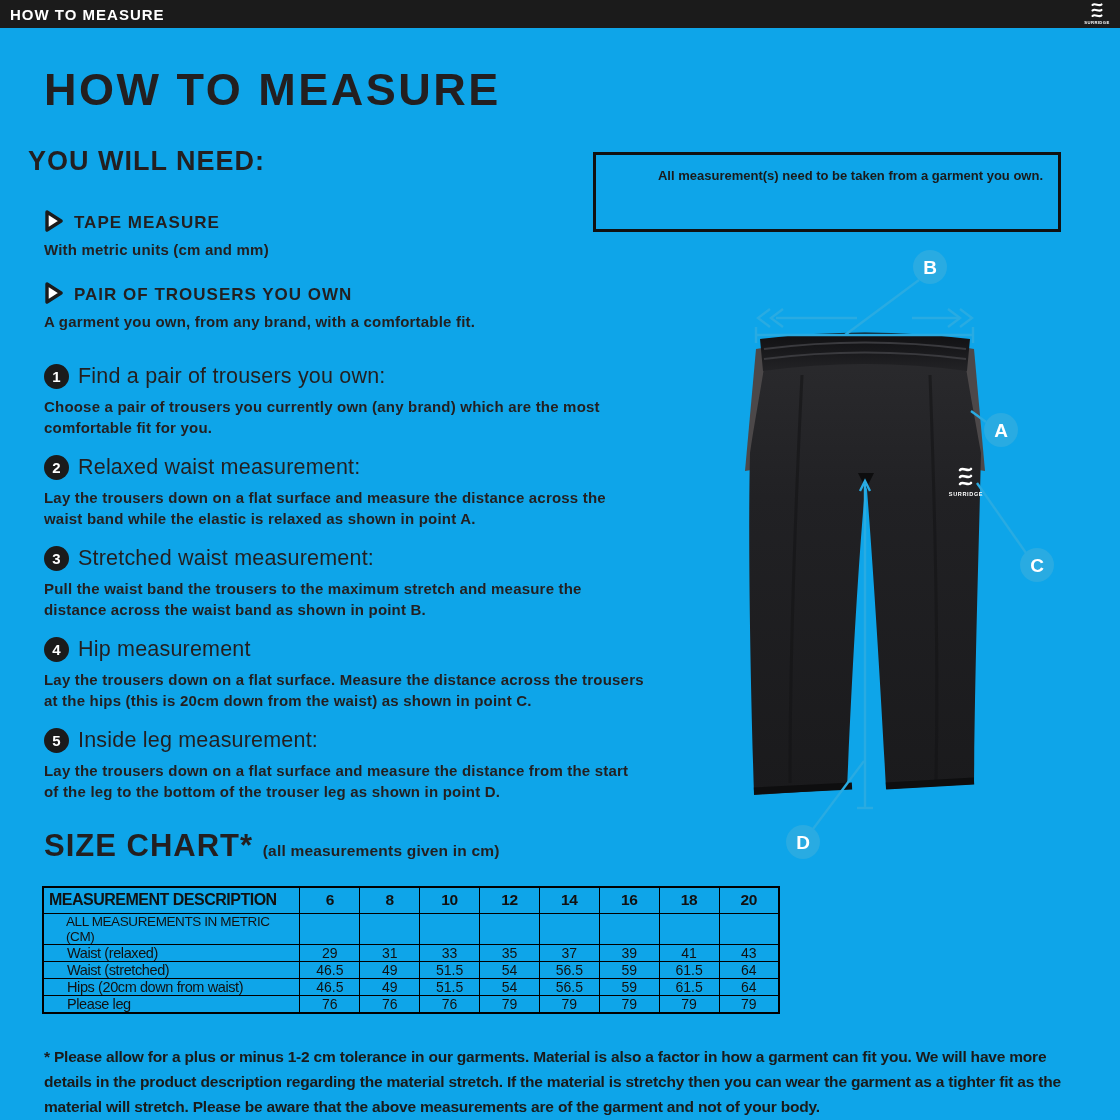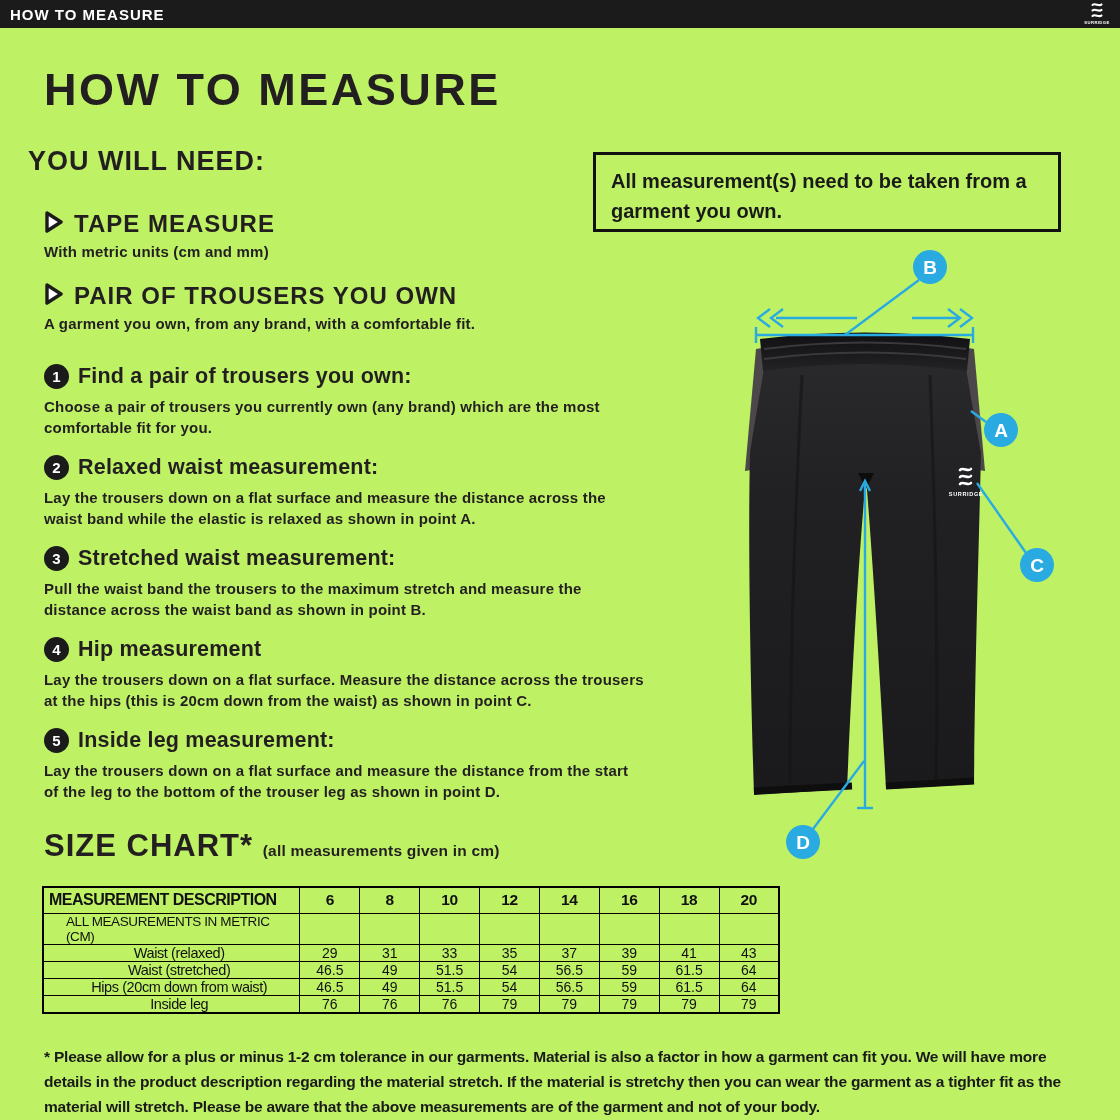--- a/index.html
+++ b/index.html
@@ -1,19 +1,19 @@
 <!DOCTYPE html>
 <html><head>
 <meta charset="utf-8">
 <style>
   * { margin:0; padding:0; box-sizing:border-box; }
   html,body { background:#fff; }
   .page {
     position:relative; width:1120px; height:1120px; overflow:hidden;
-    background:#bef264; color:#231f20;
+    background:#0ea5e9; color:#231f20;
     font-family:"Liberation Sans", sans-serif;
   }
   
   .topbar {
     position:absolute; left:0; top:0; width:1120px; height:28px;
     background:#1b1b1b; display:flex; align-items:center; cursor:pointer;
   }
   .topbar-title {
     color:#fff; font-size:15px; font-weight:bold; letter-spacing:1px;
     padding-left:10px;
@@ -26,39 +26,39 @@
   }
   .ywn-heading {
     position:absolute; left:28px; top:146px;
     font-size:27px; font-weight:bold; letter-spacing:1px;
   }
   
   .need-item { position:absolute; left:44px; width:560px; }
   .need-item-1 { top:210px; }
   .need-item-2 { top:282px; }
   .need-title-row { display:flex; align-items:center; gap:10px; }
-  .need-title { font-size:24px; font-weight:bold; letter-spacing:1px; }
+  .need-title { font-size:17px; font-weight:bold; letter-spacing:1px; }
   .need-desc { font-size:15px; font-weight:bold; margin-top:5px; letter-spacing:.2px; }
   
   .note-box {
     position:absolute; left:593px; top:152px; width:468px; height:80px;
     border:3px solid #111; padding:11px 15px;
-    font-size:20px; font-weight:bold; line-height:1.5; color:#1a1a1a;
+    font-size:13px; font-weight:bold; line-height:1.5; color:#1a1a1a;text-align:right;
   }
   
   .step { position:absolute; left:44px; width:610px; }
   .step-1 { top:364px; } .step-2 { top:455px; } .step-3 { top:546px; }
   .step-4 { top:637px; } .step-5 { top:728px; }
   .step-head { display:flex; align-items:center; gap:9px; }
   .step-num {
     width:25px; height:25px; border-radius:50%; background:#1b1b1b; color:#fff;
     font-size:15px; font-weight:bold; display:flex; align-items:center;
     justify-content:center; flex:0 0 auto;
   }
-  .step-title { font-size:21.5px; font-weight:bold; letter-spacing:.2px; }
+  .step-title { font-size:21.5px; font-weight:normal; letter-spacing:.2px; }
   .step-desc {
     margin-top:7px; font-size:15px; font-weight:bold; line-height:21px;
     letter-spacing:.2px; max-width:600px;
   }
   
   .sc-heading {
     position:absolute; left:44px; top:828px;
     font-size:31px; font-weight:bold; letter-spacing:1px;
   }
   .sc-sub { font-size:15.5px; letter-spacing:.2px; }
@@ -73,21 +73,21 @@
   }
   table.size-chart tr.head td:first-child {
     text-align:left; padding-left:5px; font-size:16px; letter-spacing:-0.5px;
   }
   table.size-chart tr.metric td {
     height:16px; font-weight:normal; font-size:13.5px; letter-spacing:-0.4px;
     text-align:left; padding-left:22px;
   }
   table.size-chart tr.data td { height:17px; font-size:14px; }
   table.size-chart tr.data td:first-child {
-    text-align:center; padding-left:15px; letter-spacing:-0.4px; font-size:14.5px;
+    text-align:left; padding-left:23px; letter-spacing:-0.4px; font-size:14.5px;
   }
   
   .footnote {
     position:absolute; left:44px; top:1044px; width:1048px;
     font-size:15.5px; font-weight:bold; line-height:25px; letter-spacing:-0.2px;
     color:#1a1a1a;
   }
   
   .diagram { position:absolute; left:690px; top:235px; width:430px; height:670px; }
 </style>
@@ -345,21 +345,21 @@
       <td>46.5</td>
       <td>49</td>
       <td>51.5</td>
       <td>54</td>
       <td>56.5</td>
       <td>59</td>
       <td>61.5</td>
       <td>64</td>
     </tr>
     <tr class="data">
-      <td>Inside leg</td>
+      <td>Please leg</td>
       <td>76</td>
       <td>76</td>
       <td>76</td>
       <td>79</td>
       <td>79</td>
       <td>79</td>
       <td>79</td>
       <td>79</td>
     </tr>
   </tbody>

